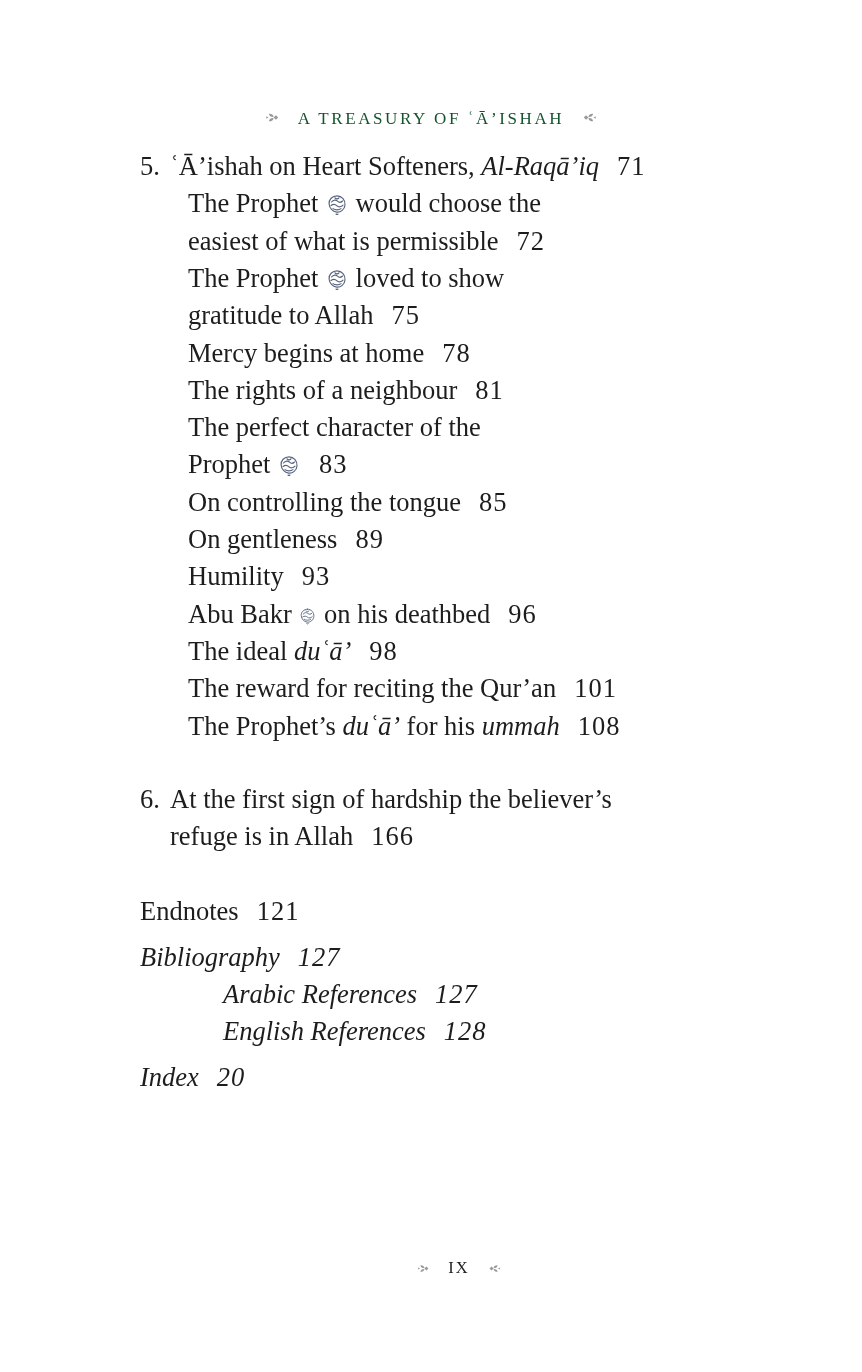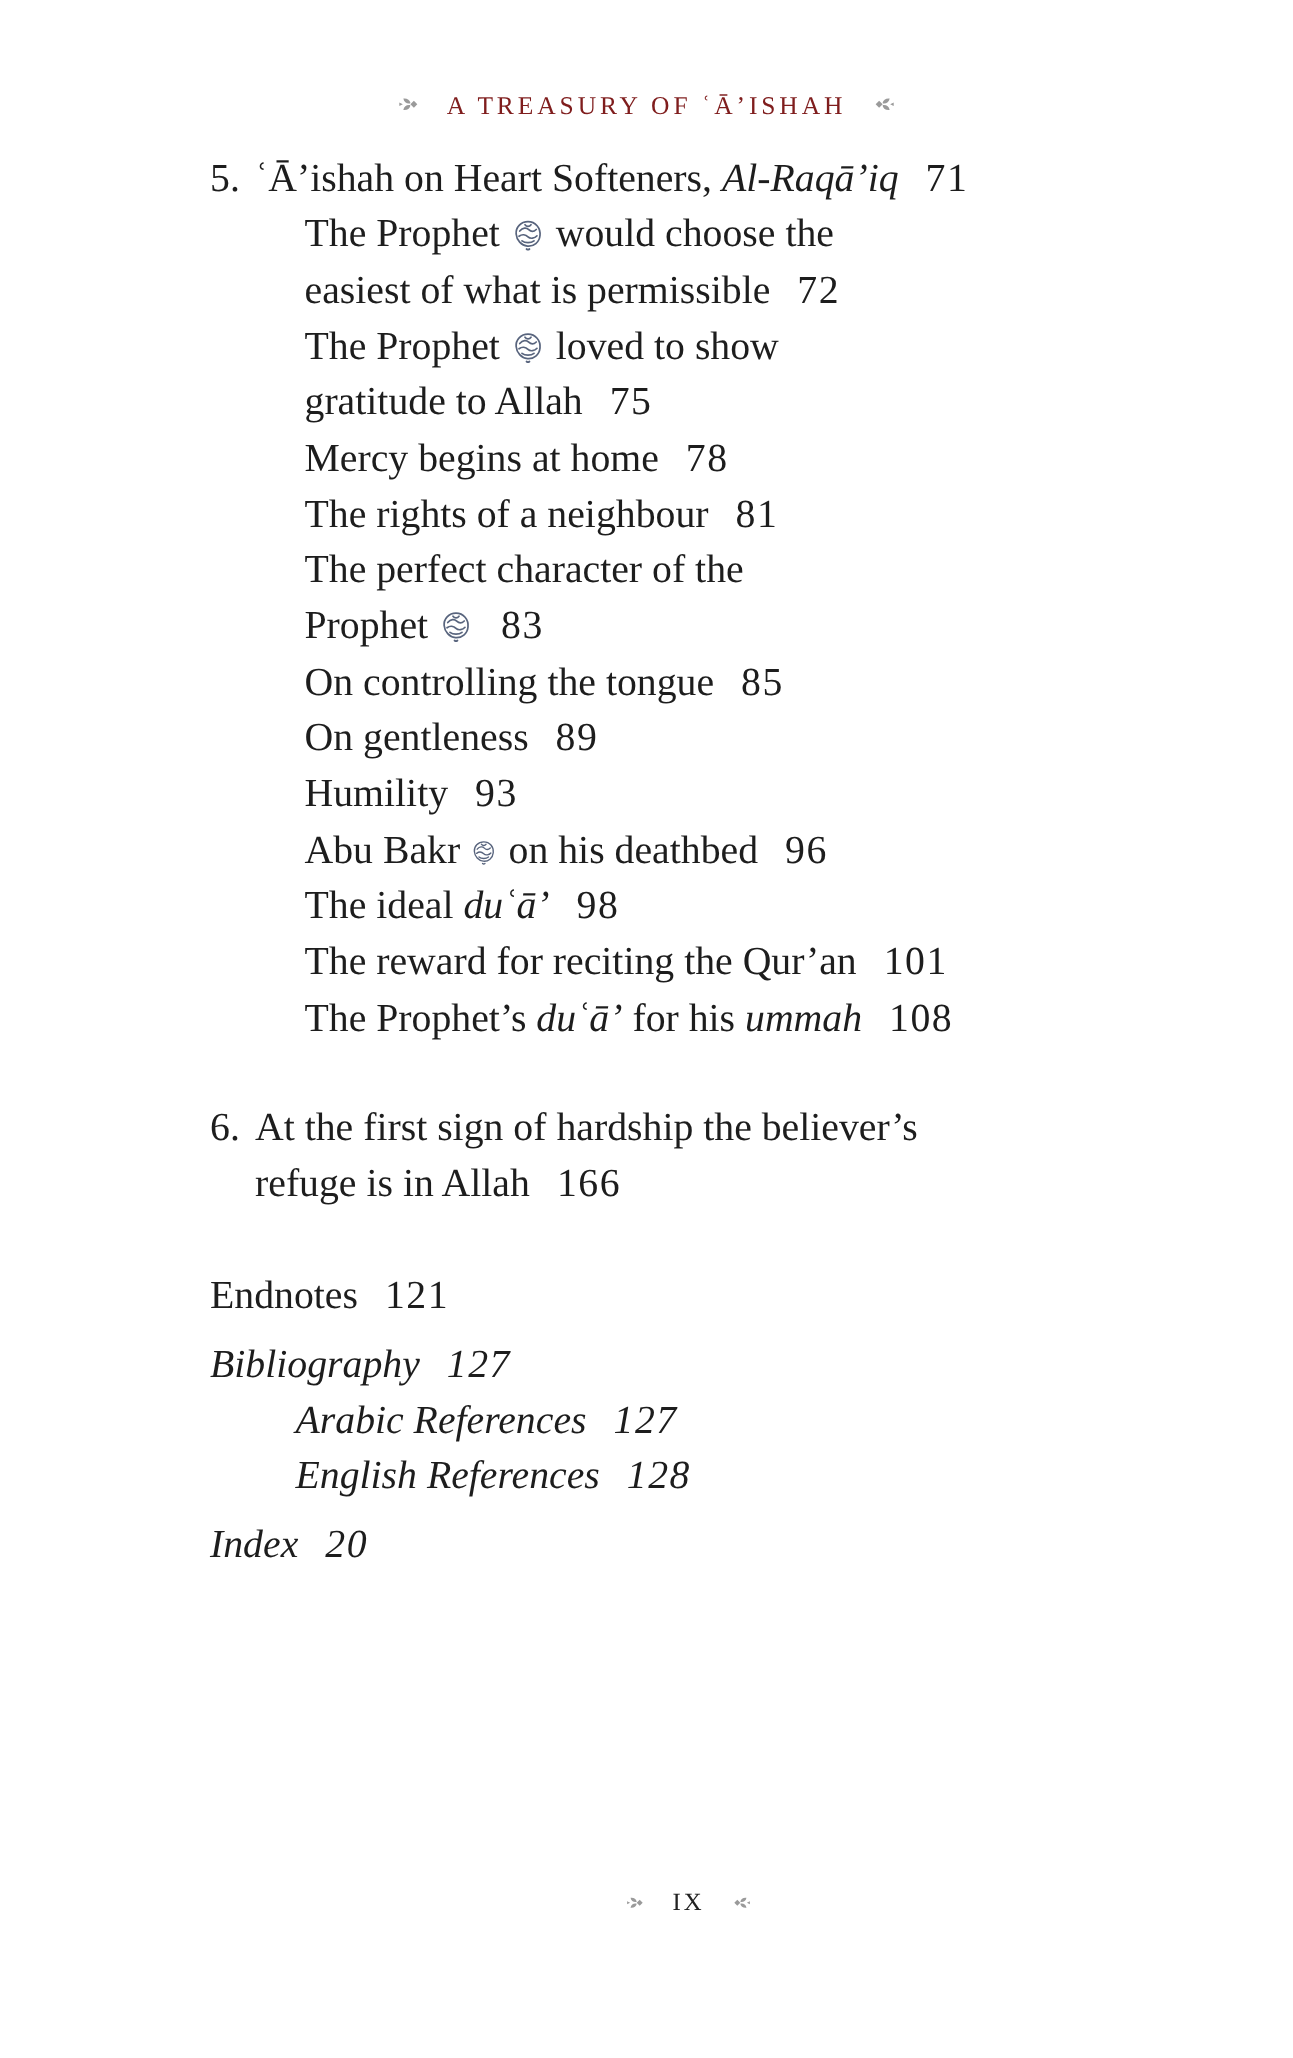--- a/index.html
+++ b/index.html
@@ -8,61 +8,61 @@
     background:#ffffff;
     font-family:"Liberation Serif","DejaVu Serif",serif;
     color:#1d1d1d;
     position:relative;
     overflow:hidden;
   }
   .page{position:absolute;inset:0;}
 
   
   .running{
-    padding-top:60px;
+    padding-top:108px;
     text-align:center;
     font-size:17px;
     letter-spacing:2.6px;
-    color:#7f1d1d;
+    color:#14532d;
     white-space:nowrap;
   }
   .rh-title{vertical-align:middle;}
 
   
   .fl{width:15px;height:15px;vertical-align:-2px;margin:0 11px;fill:#9a9a9a;}
   .fl.mirror{transform:scaleX(-1);}
 
   
   .toc{
     margin:19px 0 0 140px;
     width:620px;
     font-size:26.5px;
     line-height:37.3px;
     font-variant-numeric:oldstyle-nums;
     font-feature-settings:"onum" 1;
   }
   .chapter{position:relative;padding-left:30px;}
   .chapter + .chapter{margin-top:36px;}
   .chnum{position:absolute;left:0;top:0;}
-  .subitems{margin-left:33px;}
+  .subitems{margin-left:18px;}
   .line{white-space:nowrap;}
   .it{font-style:italic;}
   .pg{margin-left:18px;letter-spacing:1px;}
 
   
   .hon-wrap{display:inline-block;}
   .hon-wrap svg{display:inline-block;}
   .hon-wrap.saw svg{width:24px;height:24px;vertical-align:-5px;}
   .hon-wrap.ra svg{width:19px;height:19px;vertical-align:-3px;}
   .honpath{stroke:#46536f;fill:none;stroke-width:1.15;stroke-linecap:round;opacity:.9;}
 
   
   .backmatter{margin-top:38px;}
   .bm-root + .bm-root{margin-top:8px;font-style:italic;}
-  .bm-children{margin-left:57px;}
+  .bm-children{margin-left:83px;}
 
   
   .folio{
     position:absolute;top:1258px;left:0;width:100%;
     text-align:center;
     font-size:16.5px;
     letter-spacing:2px;
     color:#222;
     white-space:nowrap;
     margin-left:28px;

